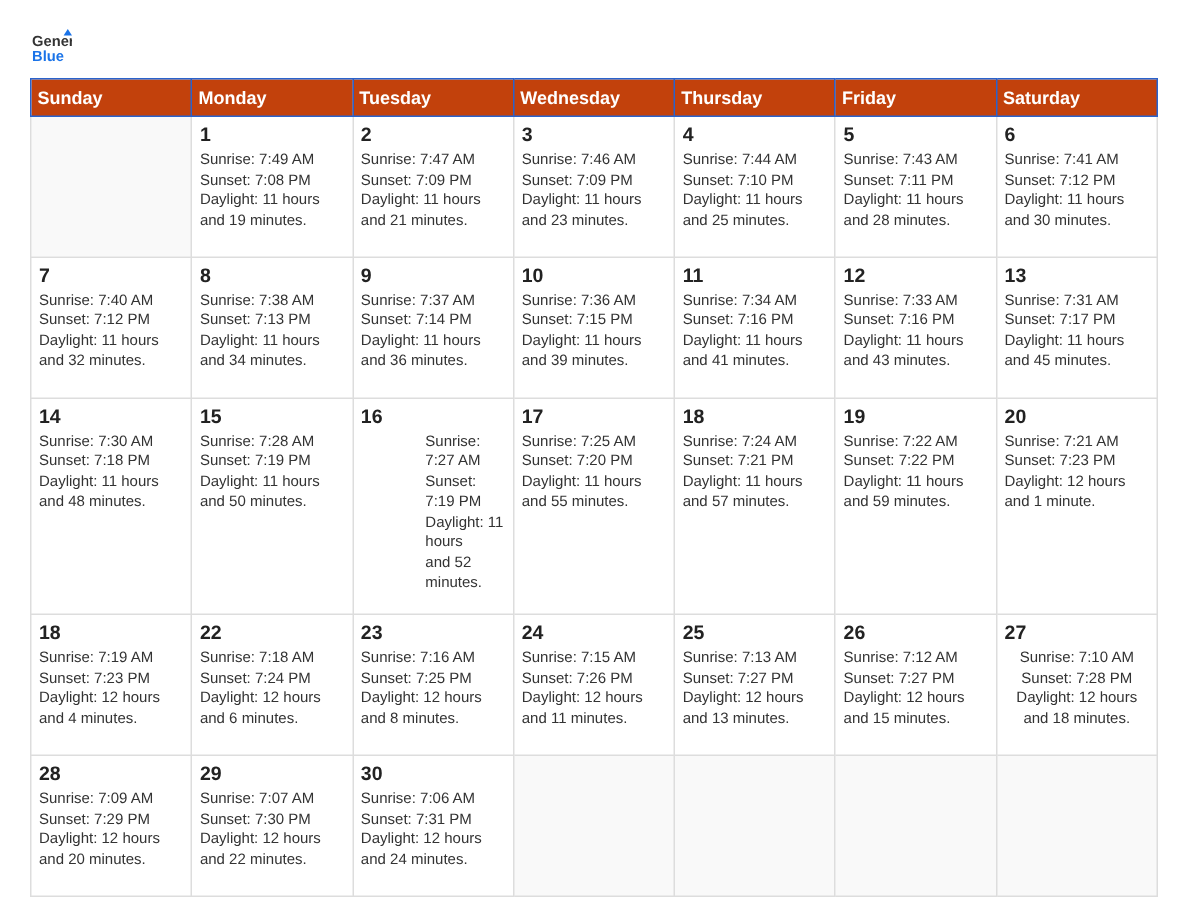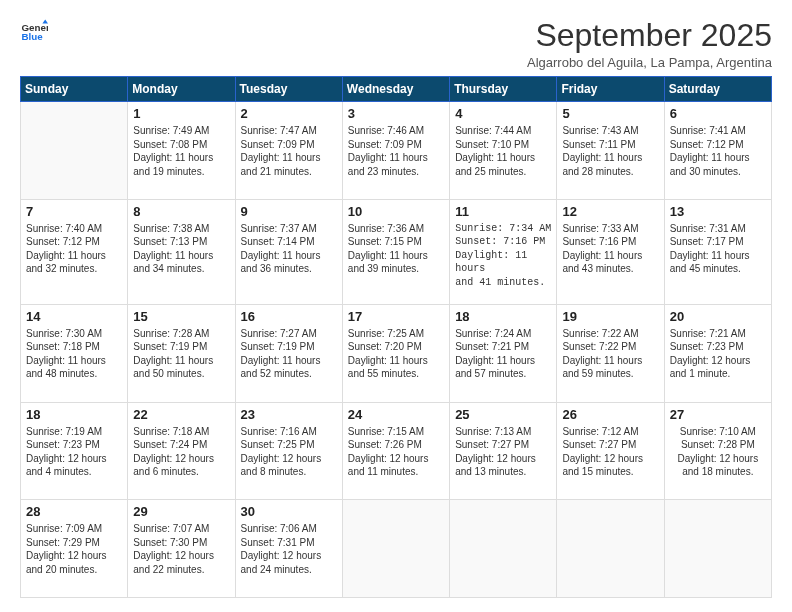--- a/index.html
+++ b/index.html
@@ -47,21 +47,21 @@
       margin-top: 2px;
     }
     .calendar {
       flex: 1;
       border: 1px solid #ccc;
       border-collapse: collapse;
       width: 100%;
       table-layout: fixed;
     }
     .calendar th {
-      background: #0c4a6e;
+      background: #c2410c;
       color: #fff;
       font-size: 12px;
       font-weight: bold;
       padding: 5px 4px;
       text-align: left;
       border: 1px solid #2962cc;
     }
     .calendar td {
       border: 1px solid #ddd;
       vertical-align: top;
@@ -90,24 +90,20 @@
 <body>
 
 <div class="page">
   <div class="header">
     <div class="logo">
       <svg class="logo-icon" viewBox="0 0 40 40">
         <text x="2" y="18" font-size="14" font-weight="bold" fill="#333" font-family="Arial">General</text>
         <text x="2" y="32" font-size="14" font-weight="bold" fill="#1a73e8" font-family="Arial">Blue</text>
         <polygon points="32,8 40,8 36,2" fill="#1a73e8"></polygon>
       </svg>
-    </div>
-    <div class="title-block">
-      <div class="month-title">September 2025</div>
-      <div class="subtitle">Algarrobo del Aguila, La Pampa, Argentina</div>
     </div>
   </div>
 
   <table class="calendar">
     <thead>
       <tr>
         <th>Sunday</th>
         <th>Monday</th>
         <th>Tuesday</th>
         <th>Wednesday</th>
@@ -186,21 +182,21 @@
           </td>
           <td>
             <span class="day-num">10</span>
             <div class="day-info" style="white-space: pre-line;">Sunrise: 7:36 AM
 Sunset: 7:15 PM
 Daylight: 11 hours
 and 39 minutes.</div>
           </td>
           <td>
             <span class="day-num">11</span>
-            <div class="day-info" style="white-space: pre-line; font-family: Liberation Mono, monospace;">Sunrise: 7:34 AM
+            <div class="day-info" style="white-space: pre-line;">Sunrise: 7:34 AM
 Sunset: 7:16 PM
 Daylight: 11 hours
 and 41 minutes.</div>
           </td>
           <td>
             <span class="day-num">12</span>
             <div class="day-info" style="white-space: pre-line;">Sunrise: 7:33 AM
 Sunset: 7:16 PM
 Daylight: 11 hours
 and 43 minutes.</div>
@@ -223,21 +219,21 @@
           </td>
           <td>
             <span class="day-num">15</span>
             <div class="day-info" style="white-space: pre-line;">Sunrise: 7:28 AM
 Sunset: 7:19 PM
 Daylight: 11 hours
 and 50 minutes.</div>
           </td>
           <td>
             <span class="day-num">16</span>
-            <div class="day-info" style="white-space: pre-line;">Sunrise: 7:27 AM
+            <div class="day-info" style="white-space: pre-line; margin-left: 43px;">Sunrise: 7:27 AM
 Sunset: 7:19 PM
 Daylight: 11 hours
 and 52 minutes.</div>
           </td>
           <td>
             <span class="day-num">17</span>
             <div class="day-info" style="white-space: pre-line;">Sunrise: 7:25 AM
 Sunset: 7:20 PM
 Daylight: 11 hours
 and 55 minutes.</div>

